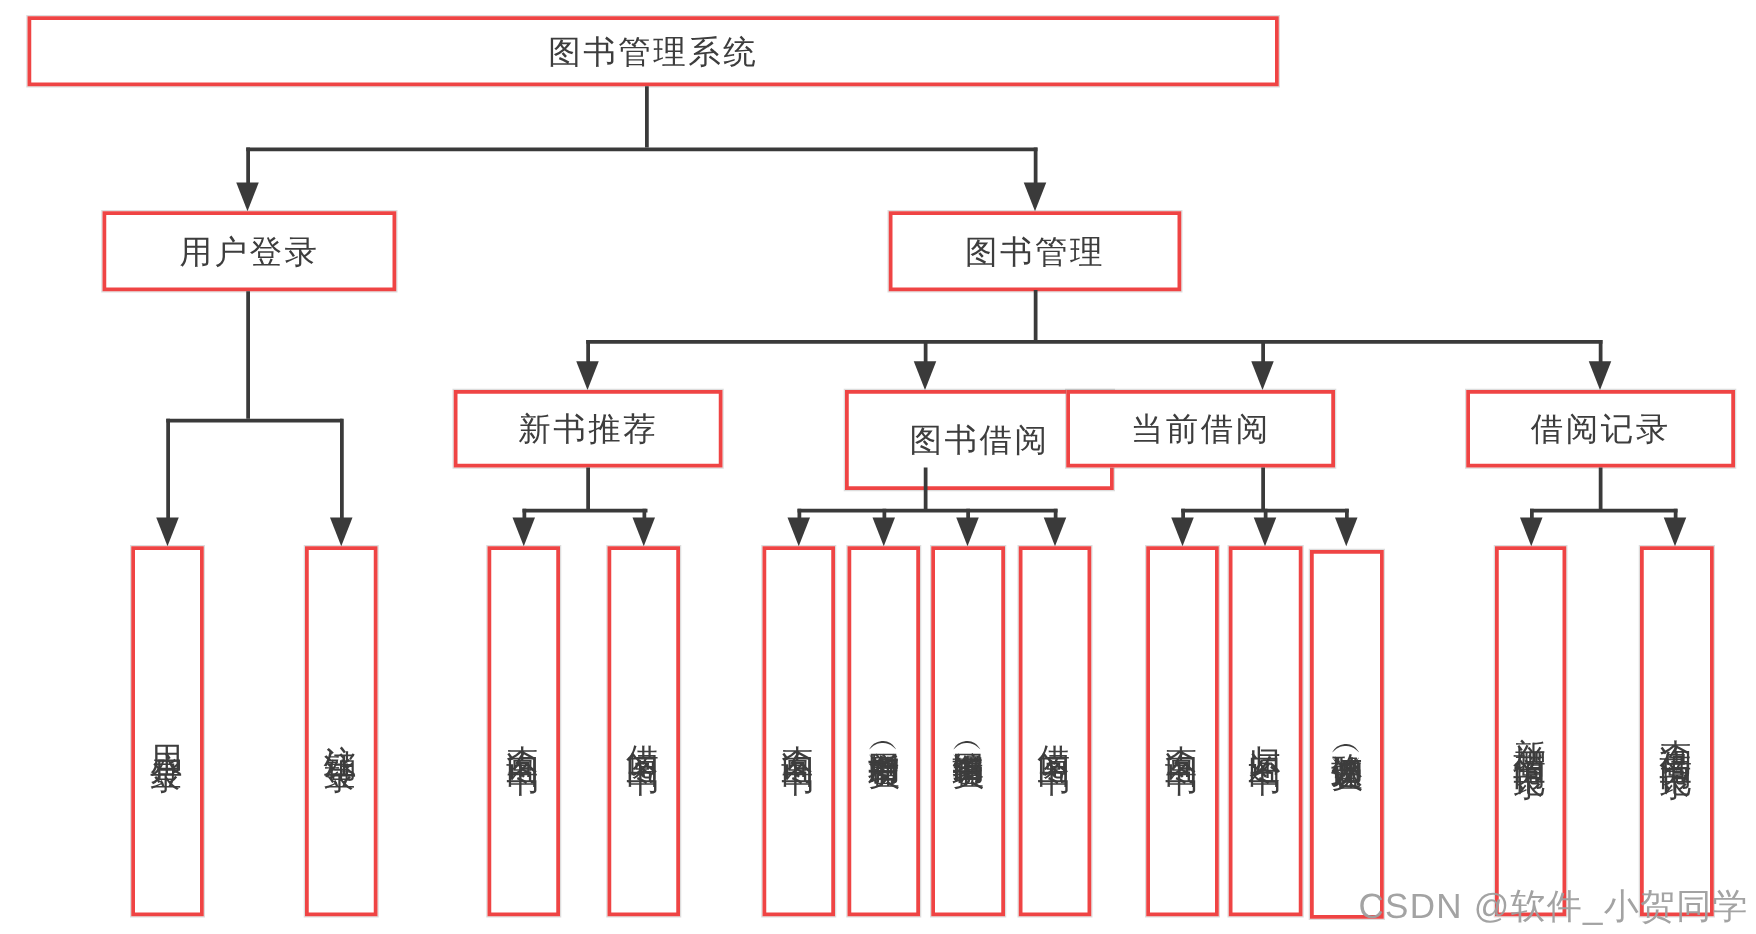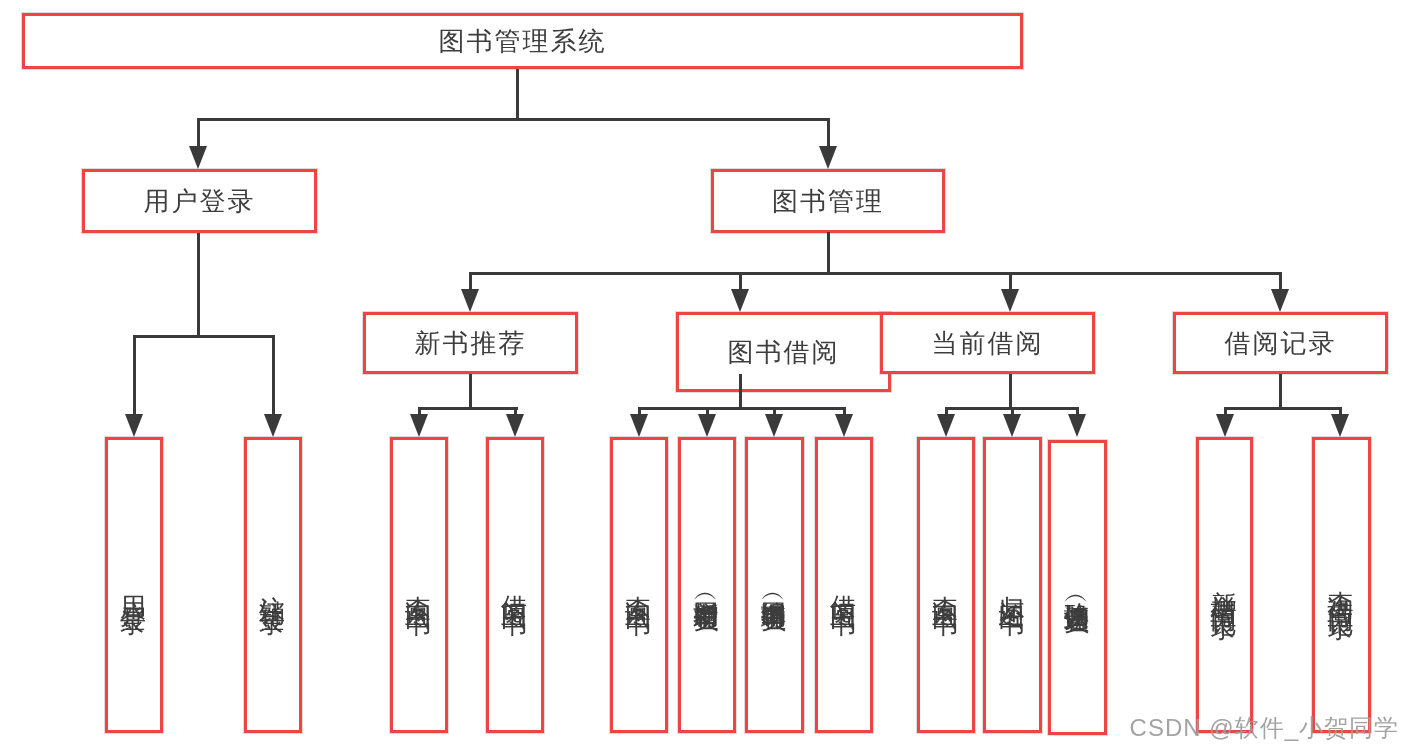--- a/index.html
+++ b/index.html
@@ -37,21 +37,21 @@
     position: absolute;
     width: 0; height: 0;
     border-left: 9px solid transparent;
     border-right: 9px solid transparent;
     border-top: 23px solid #3a3a3a;
   }
   .watermark {
     position: absolute;
     right: 6px;
     bottom: 3px;
-    font-size: 24px;
+    font-size: 28px;
     color: rgba(158,158,158,0.95);
     letter-spacing: 1px;
     white-space: nowrap;
     margin-left: 21px;
   }
 </style>
 </head>
 <body>
 
 <div id="canvas">
@@ -81,21 +81,21 @@
   <div class="tri" style="left:461px; top:289px;"></div>
   <div class="vline" style="left:739px; top:272px; height:18px;"></div>
   <div class="tri" style="left:731px; top:289px;"></div>
   <div class="vline" style="left:1009px; top:272px; height:18px;"></div>
   <div class="tri" style="left:1001px; top:289px;"></div>
   <div class="vline" style="left:1279px; top:272px; height:18px;"></div>
   <div class="tri" style="left:1271px; top:289px;"></div>
 
   <div class="box" style="left:363px; top:312px; width:215px; height:62px;text-align:center;">新书推荐</div>
   <div class="box" style="left:633px; top:312px; width:215px; height:80px;margin-left:43px;">图书借阅</div>
-  <div class="box" style="left:880px; top:312px; width:215px; height:62px;">当前借阅</div>
+  <div class="box" style="left:853px; top:312px; width:215px; height:62px;">当前借阅</div>
   <div class="box" style="left:1173px; top:312px; width:215px; height:62px;">借阅记录</div>
 
   <div class="vline" style="left:469px; top:374px; height:34px;"></div>
   <div class="hline" style="left:418px; top:407px; width:100px;"></div>
   <div class="vline" style="left:418px; top:407px; height:8px;"></div>
   <div class="tri" style="left:410px; top:414px;"></div>
   <div class="vline" style="left:514px; top:407px; height:8px;"></div>
   <div class="tri" style="left:506px; top:414px;"></div>
 
   <div class="vline" style="left:739px; top:374px; height:34px;"></div>

